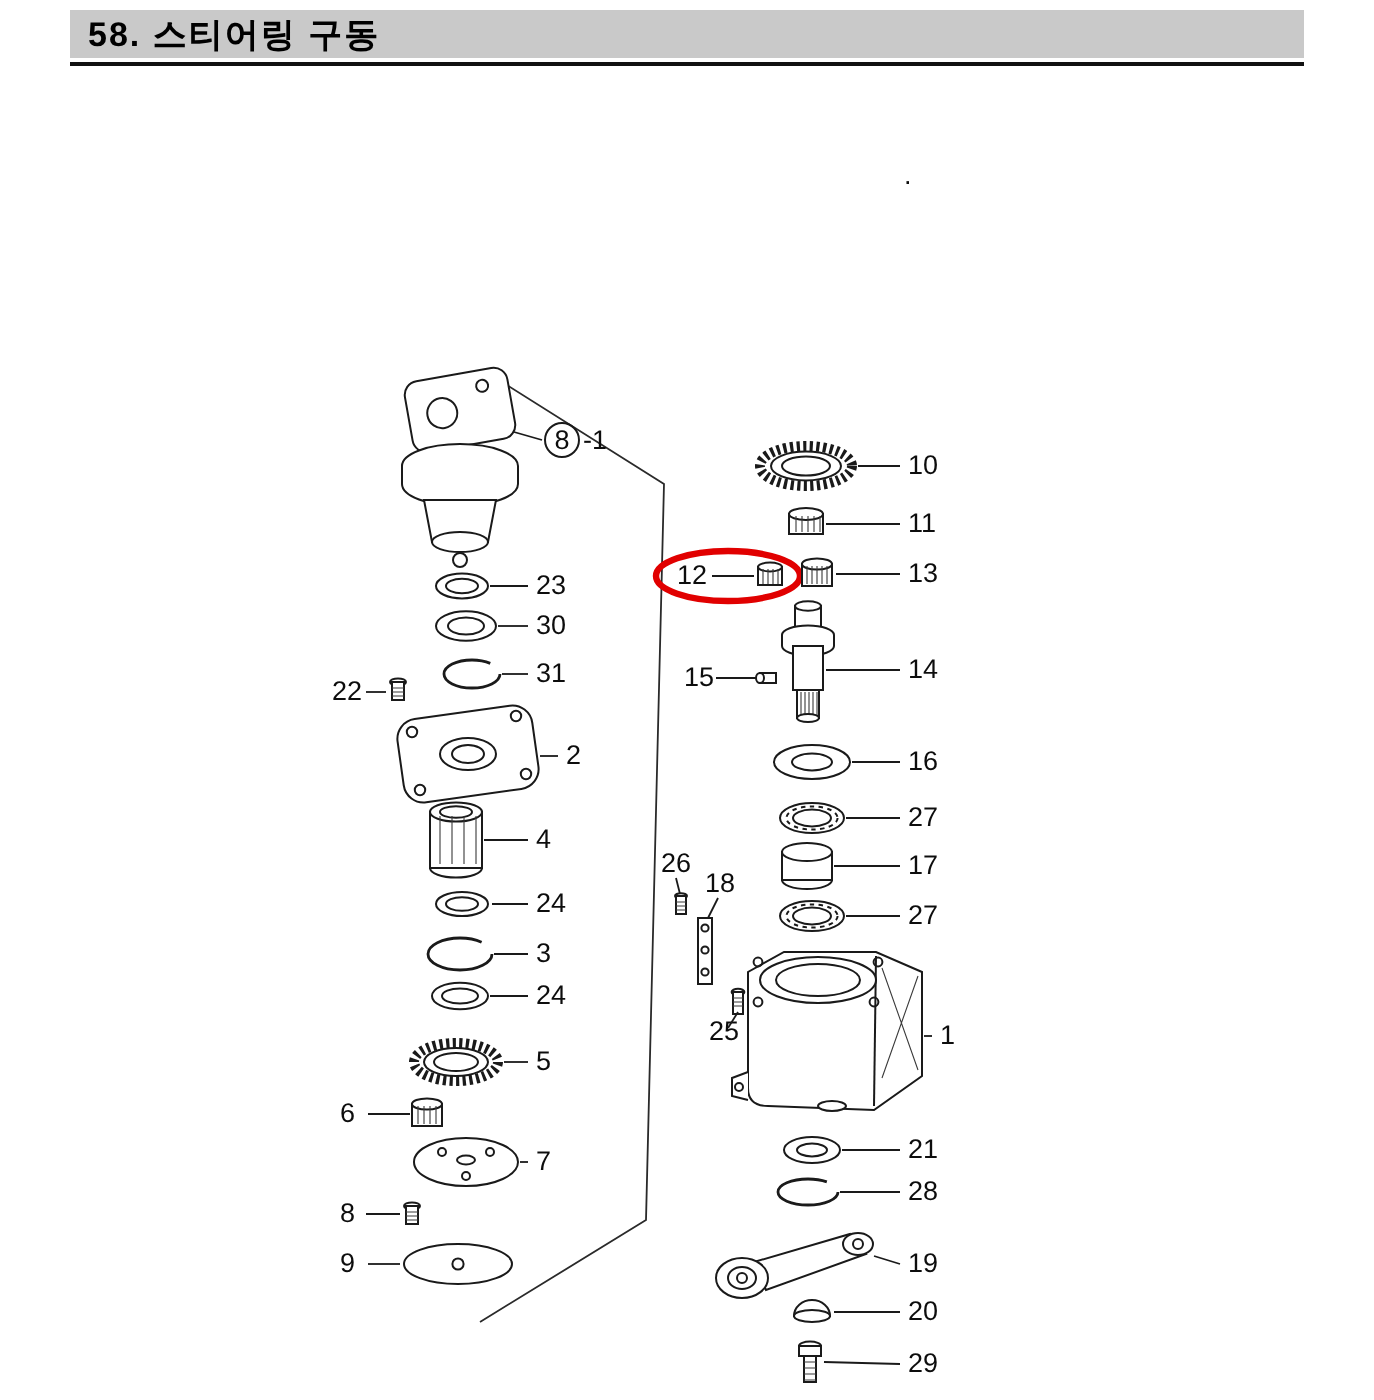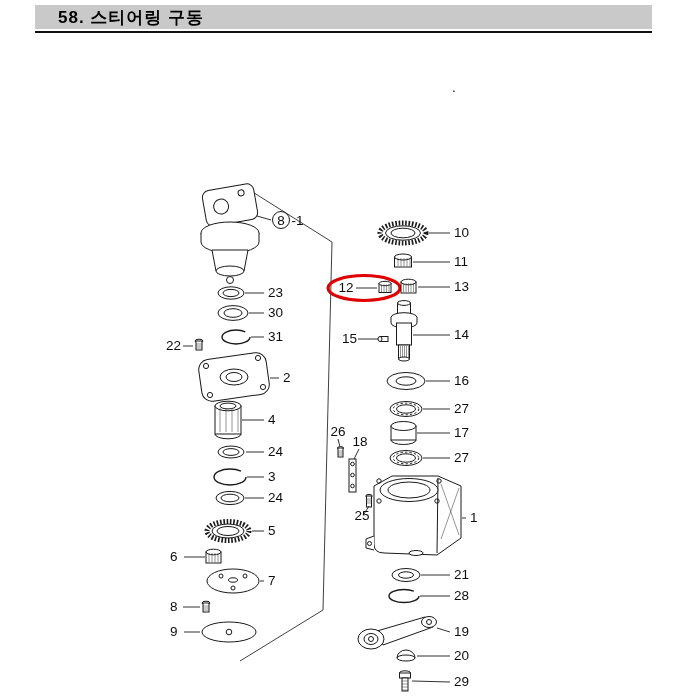--- a/index.html
+++ b/index.html
@@ -5,21 +5,21 @@
   html,body{margin:0;padding:0;}
   body{
     width:687px;height:700px;position:relative;background:#ffffff;
     font-family:"Liberation Sans", sans-serif;overflow:hidden;
   }
   .header-bar{
     position:absolute;left:35px;top:5px;width:617px;height:24px;
     background:#c9c9c9;display:flex;align-items:center;
   }
   .header-bar h1{
-    margin:0;padding-left:23px;font-size:17px;font-weight:600;
+    margin:0;padding-left:9px;font-size:17px;font-weight:600;
     letter-spacing:1px;color:#000;
   }
   .header-rule{
     position:absolute;left:35px;top:31px;width:617px;height:0;
     border:none;border-top:2px solid #111;margin:0;
   }
   svg.diagram{position:absolute;left:0;top:40px;}
   .fw{fill:#ffffff;stroke:#1a1a1a;stroke-width:1;}
   .ln{fill:none;stroke:#1a1a1a;stroke-width:1;}
   .thin{fill:none;stroke:#3a3a3a;stroke-width:0.55;}

